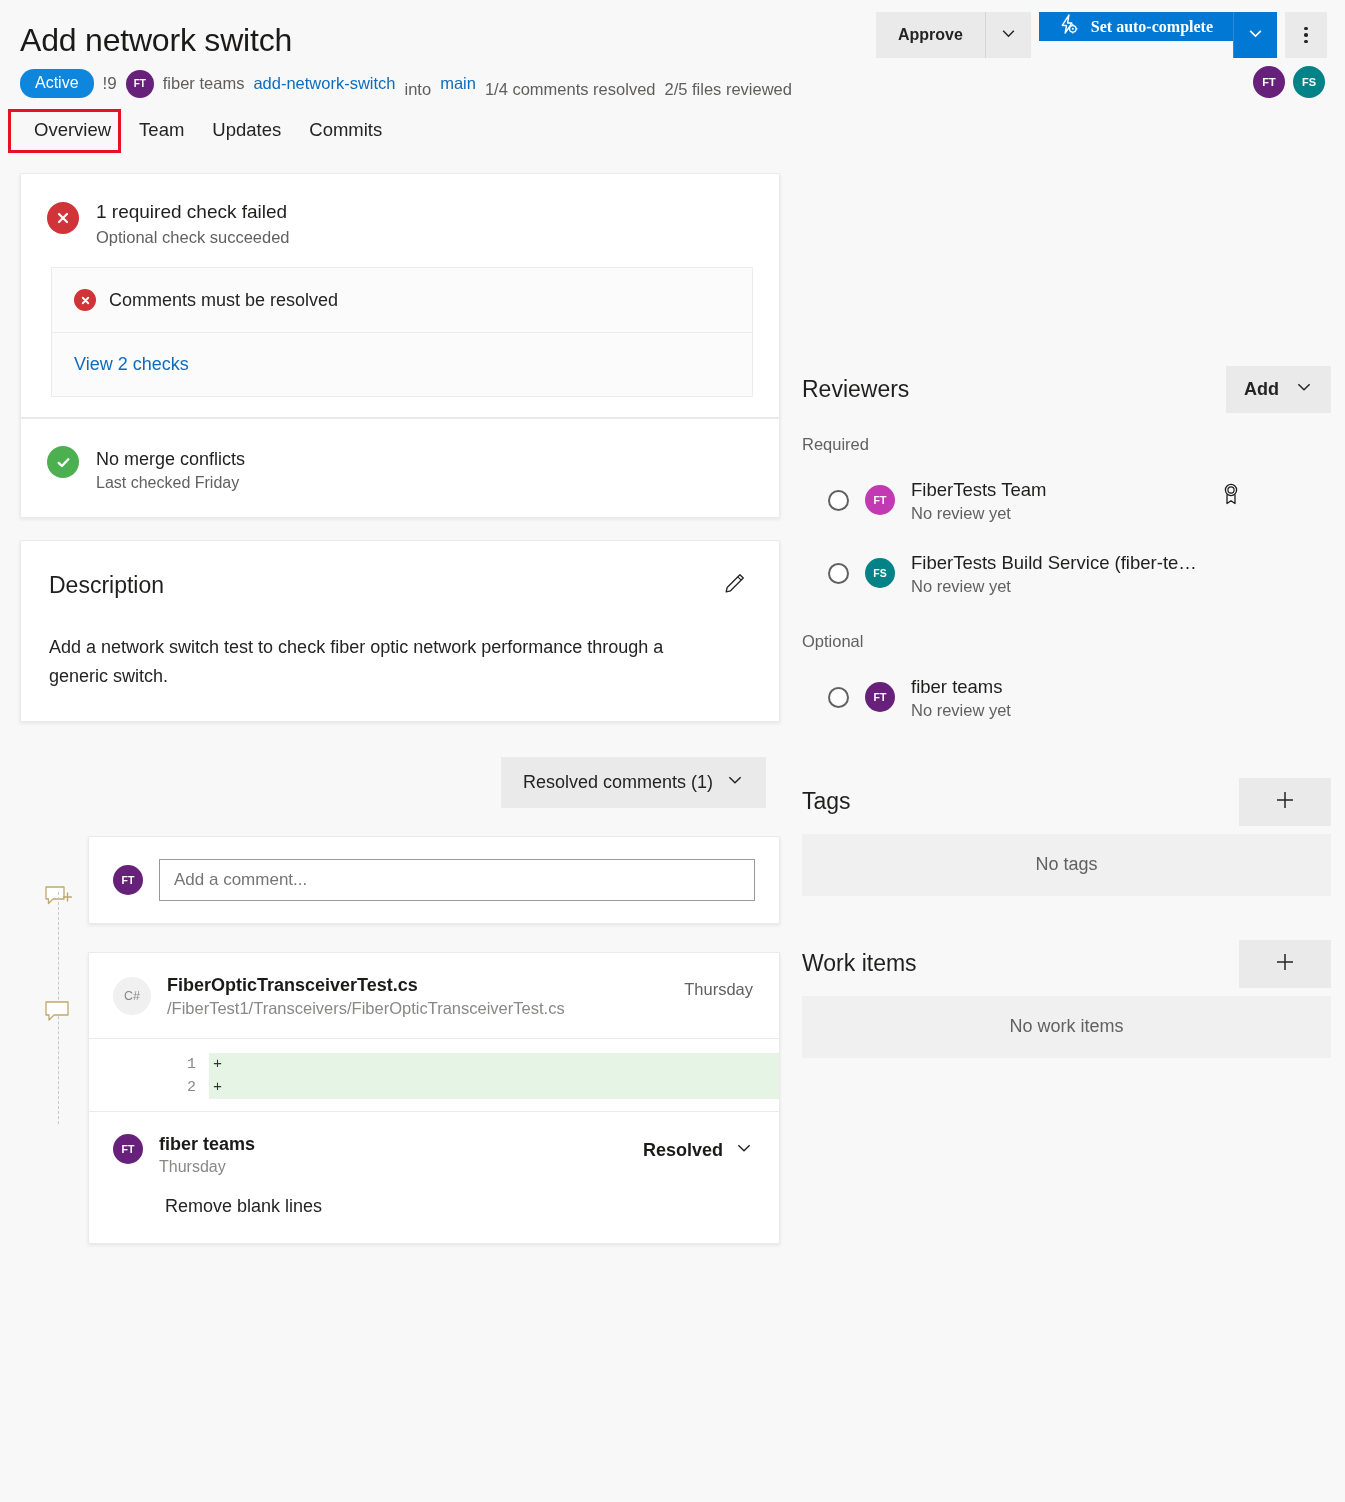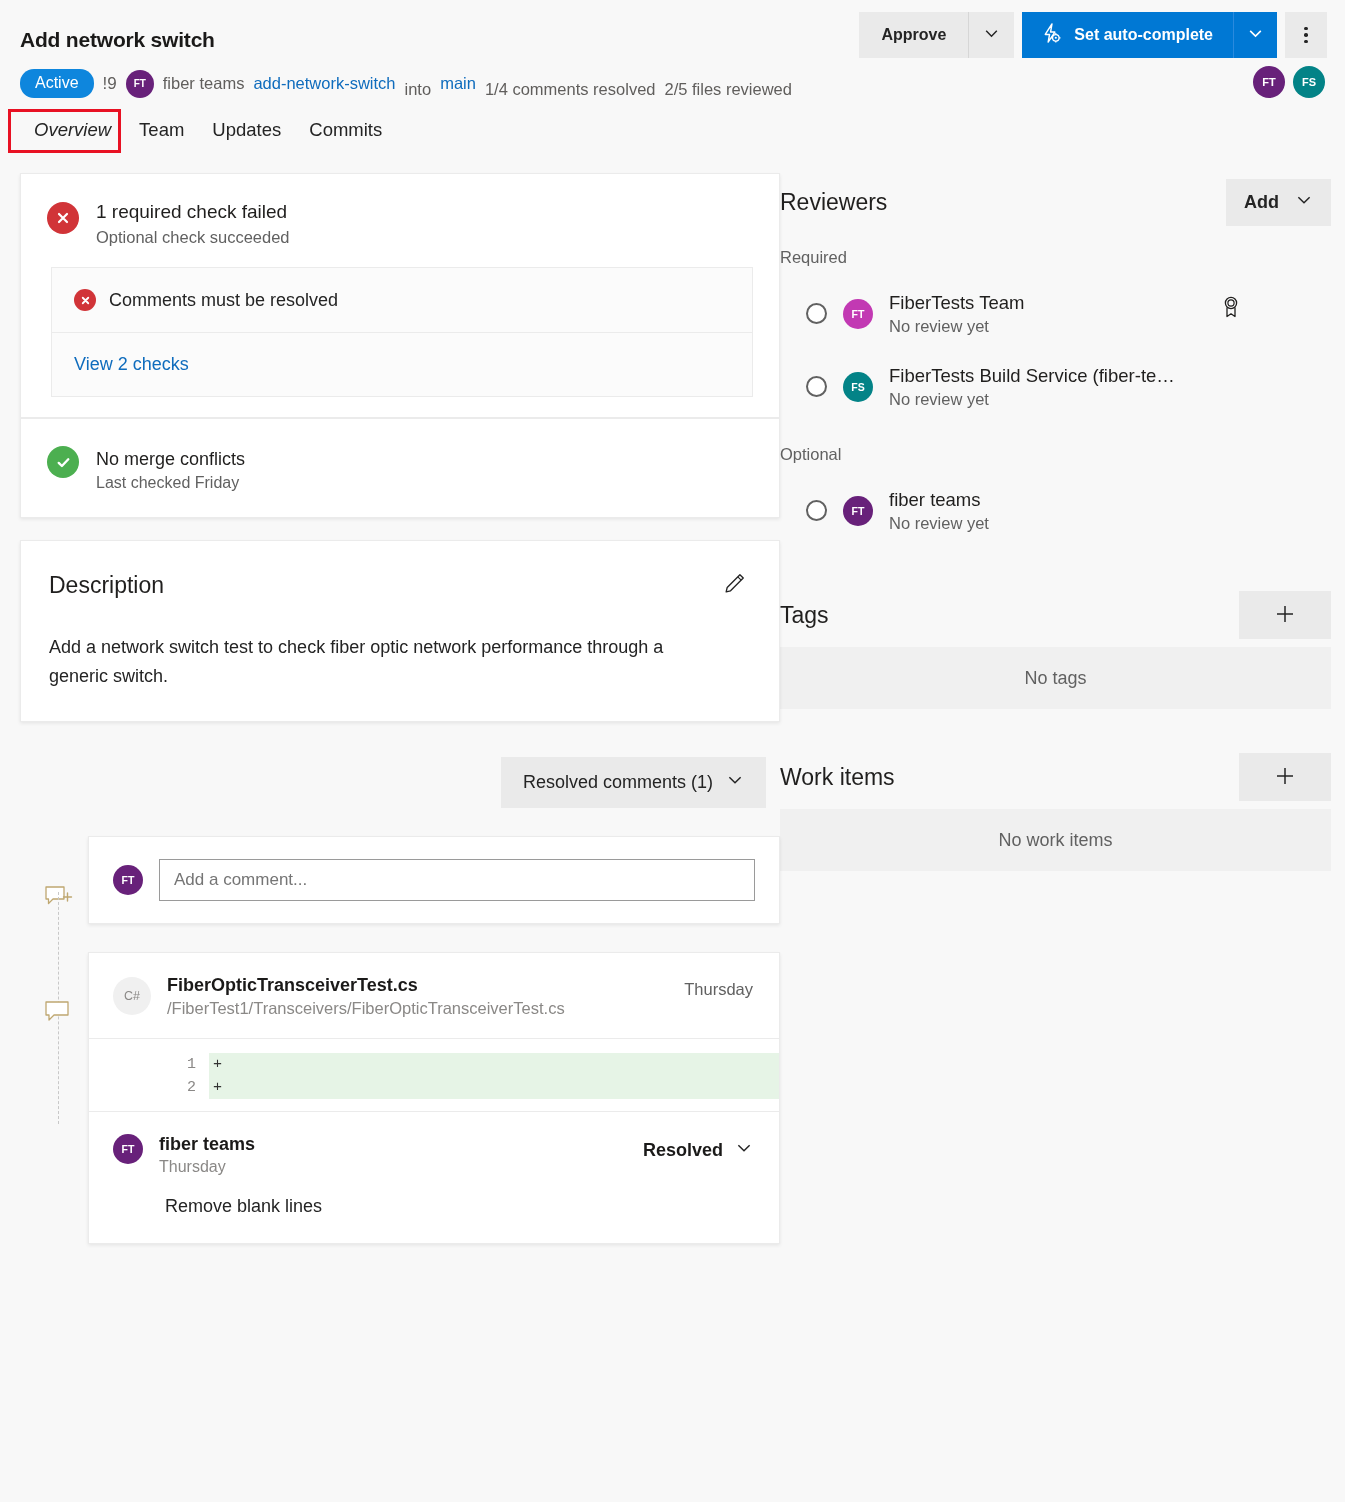--- a/index.html
+++ b/index.html
@@ -10,42 +10,42 @@
     font-family: "Liberation Sans", sans-serif;
     color: #201f1e;
     overflow: hidden;
   }
   .page { position: relative; width: 1345px; height: 1502px; background: #f8f8f8; }
 
   
   .header { padding: 14px 20px 0 20px; position: relative; }
   .title-row { display: flex; align-items: flex-start; }
   .pr-title {
-    font-size: 21px; font-weight: 700; color: #1b1a19;
+    font-size: 32px; font-weight: 400; color: #1b1a19;
     line-height: 36px; letter-spacing: -0.2px; margin: 8px 0 0 0;
   }
   .header-actions {
     position: absolute; right: 18px; top: 12px;
     display: flex; align-items: center; gap: 8px;
   }
   .split-btn { display: flex; align-items: stretch; }
   .btn-approve {
     background: #eaeaea; border: none; color: #242424;
     font-size: 16px; font-weight: 600; font-family: "Liberation Sans", sans-serif;
     padding: 0 22px; height: 46px; cursor: pointer;
   }
   .btn-approve-caret {
     background: #eaeaea; border: none; border-left: 1px solid #d6d6d6;
     width: 46px; height: 46px; cursor: pointer;
     display: flex; align-items: center; justify-content: center;
   }
   .btn-autocomplete {
     background: #0078d4; border: none; color: #ffffff;
-    font-size: 16px; font-weight: 600; font-family: Liberation Sans, sans-serif;
-    height: 46px; padding: 0 20px 0 18px; cursor: pointer;
+    font-size: 16px; font-weight: 600; font-family: Liberation Serif, serif;
+    height: 29px; padding: 0 20px 0 18px; cursor: pointer;
     display: flex; align-items: center; gap: 11px;
   }
   .btn-autocomplete-caret {
     background: #0078d4; border: none; border-left: 1px solid #2a8ade;
     width: 44px; height: 46px; cursor: pointer;
     display: flex; align-items: center; justify-content: center;
   }
   .btn-more {
     background: #eaeaea; border: none; width: 42px; height: 46px;
     cursor: pointer; display: flex; align-items: center; justify-content: center;
@@ -76,32 +76,32 @@
   .meta-plain { color: #605e5c; margin-top: 12px; }
   .meta-avatars { position: absolute; right: 0; top: -2px; display: flex; gap: 8px; }
 
   
   .tabs { display: flex; align-items: flex-end; gap: 0; padding: 0 20px; margin-top: 16px; position: relative; }
   .tab {
     font-size: 18.5px; color: #242424; padding: 4px 14px 12px 14px;
     cursor: pointer; position: relative; background: transparent; border: none;
     font-family: "Liberation Sans", sans-serif;
   }
-  .tab.active { font-weight: 400; font-style: italic; }
+  .tab.active { font-weight: 400; }
   .tab.active::after {
     content: ""; position: absolute; left: 12px; right: 12px; bottom: 0;
     height: 3px; background: #0f6cbd;
   }
   .tab-highlight {
     position: absolute; left: 8px; top: -6px; width: 113px; height: 44px;
     border: 3px solid #e81123; pointer-events: none;
   }
 
   
-  .content { display: flex; padding: 20px 14px 0 20px; align-items: flex-start; }
+  .content { display: flex; padding: 20px 14px 0 20px; gap: 22px; align-items: center; }
   .col-left { width: 760px; flex: 0 0 760px; position: relative; }
   .col-right { flex: 1 1 auto; padding-top: 6px; }
 
   .card {
     background: #ffffff; border: 1px solid #ebebeb;
     box-shadow: 0 0.3px 0.9px rgba(0,0,0,0.08), 0 1.6px 3.6px rgba(0,0,0,0.08);
   }
 
   
   .policy-head { display: flex; gap: 17px; padding: 26px 26px 8px 26px; }

